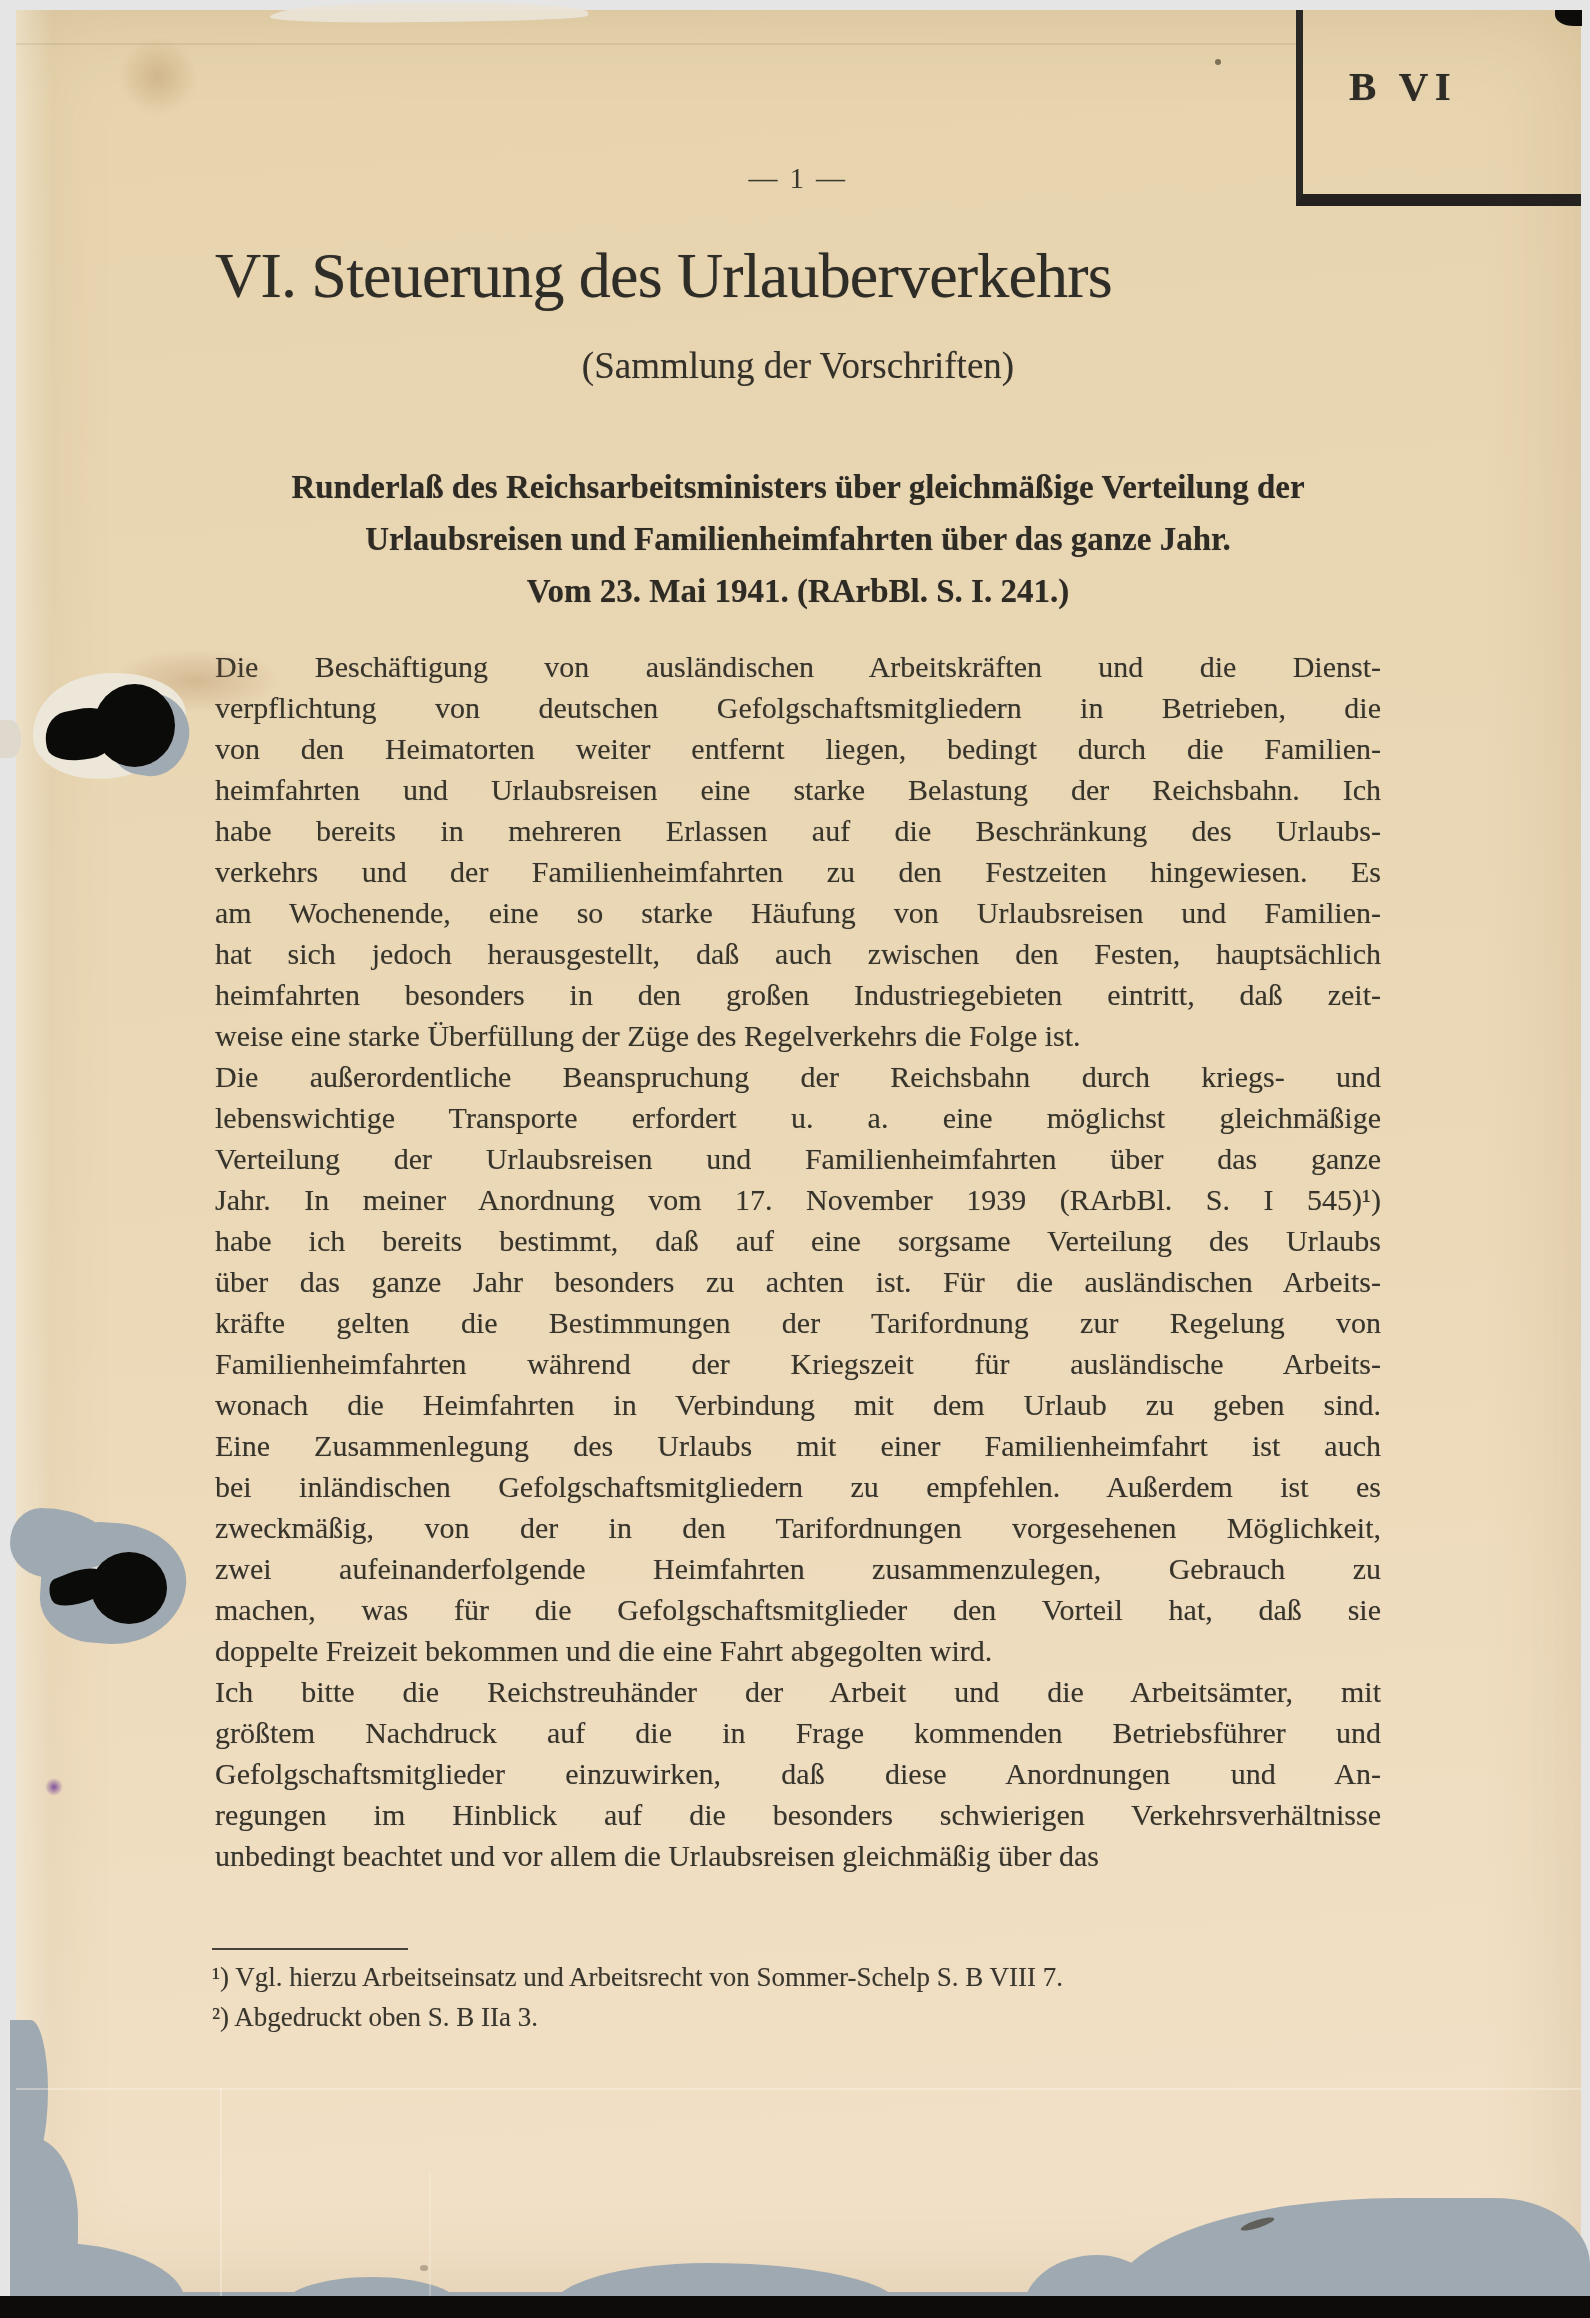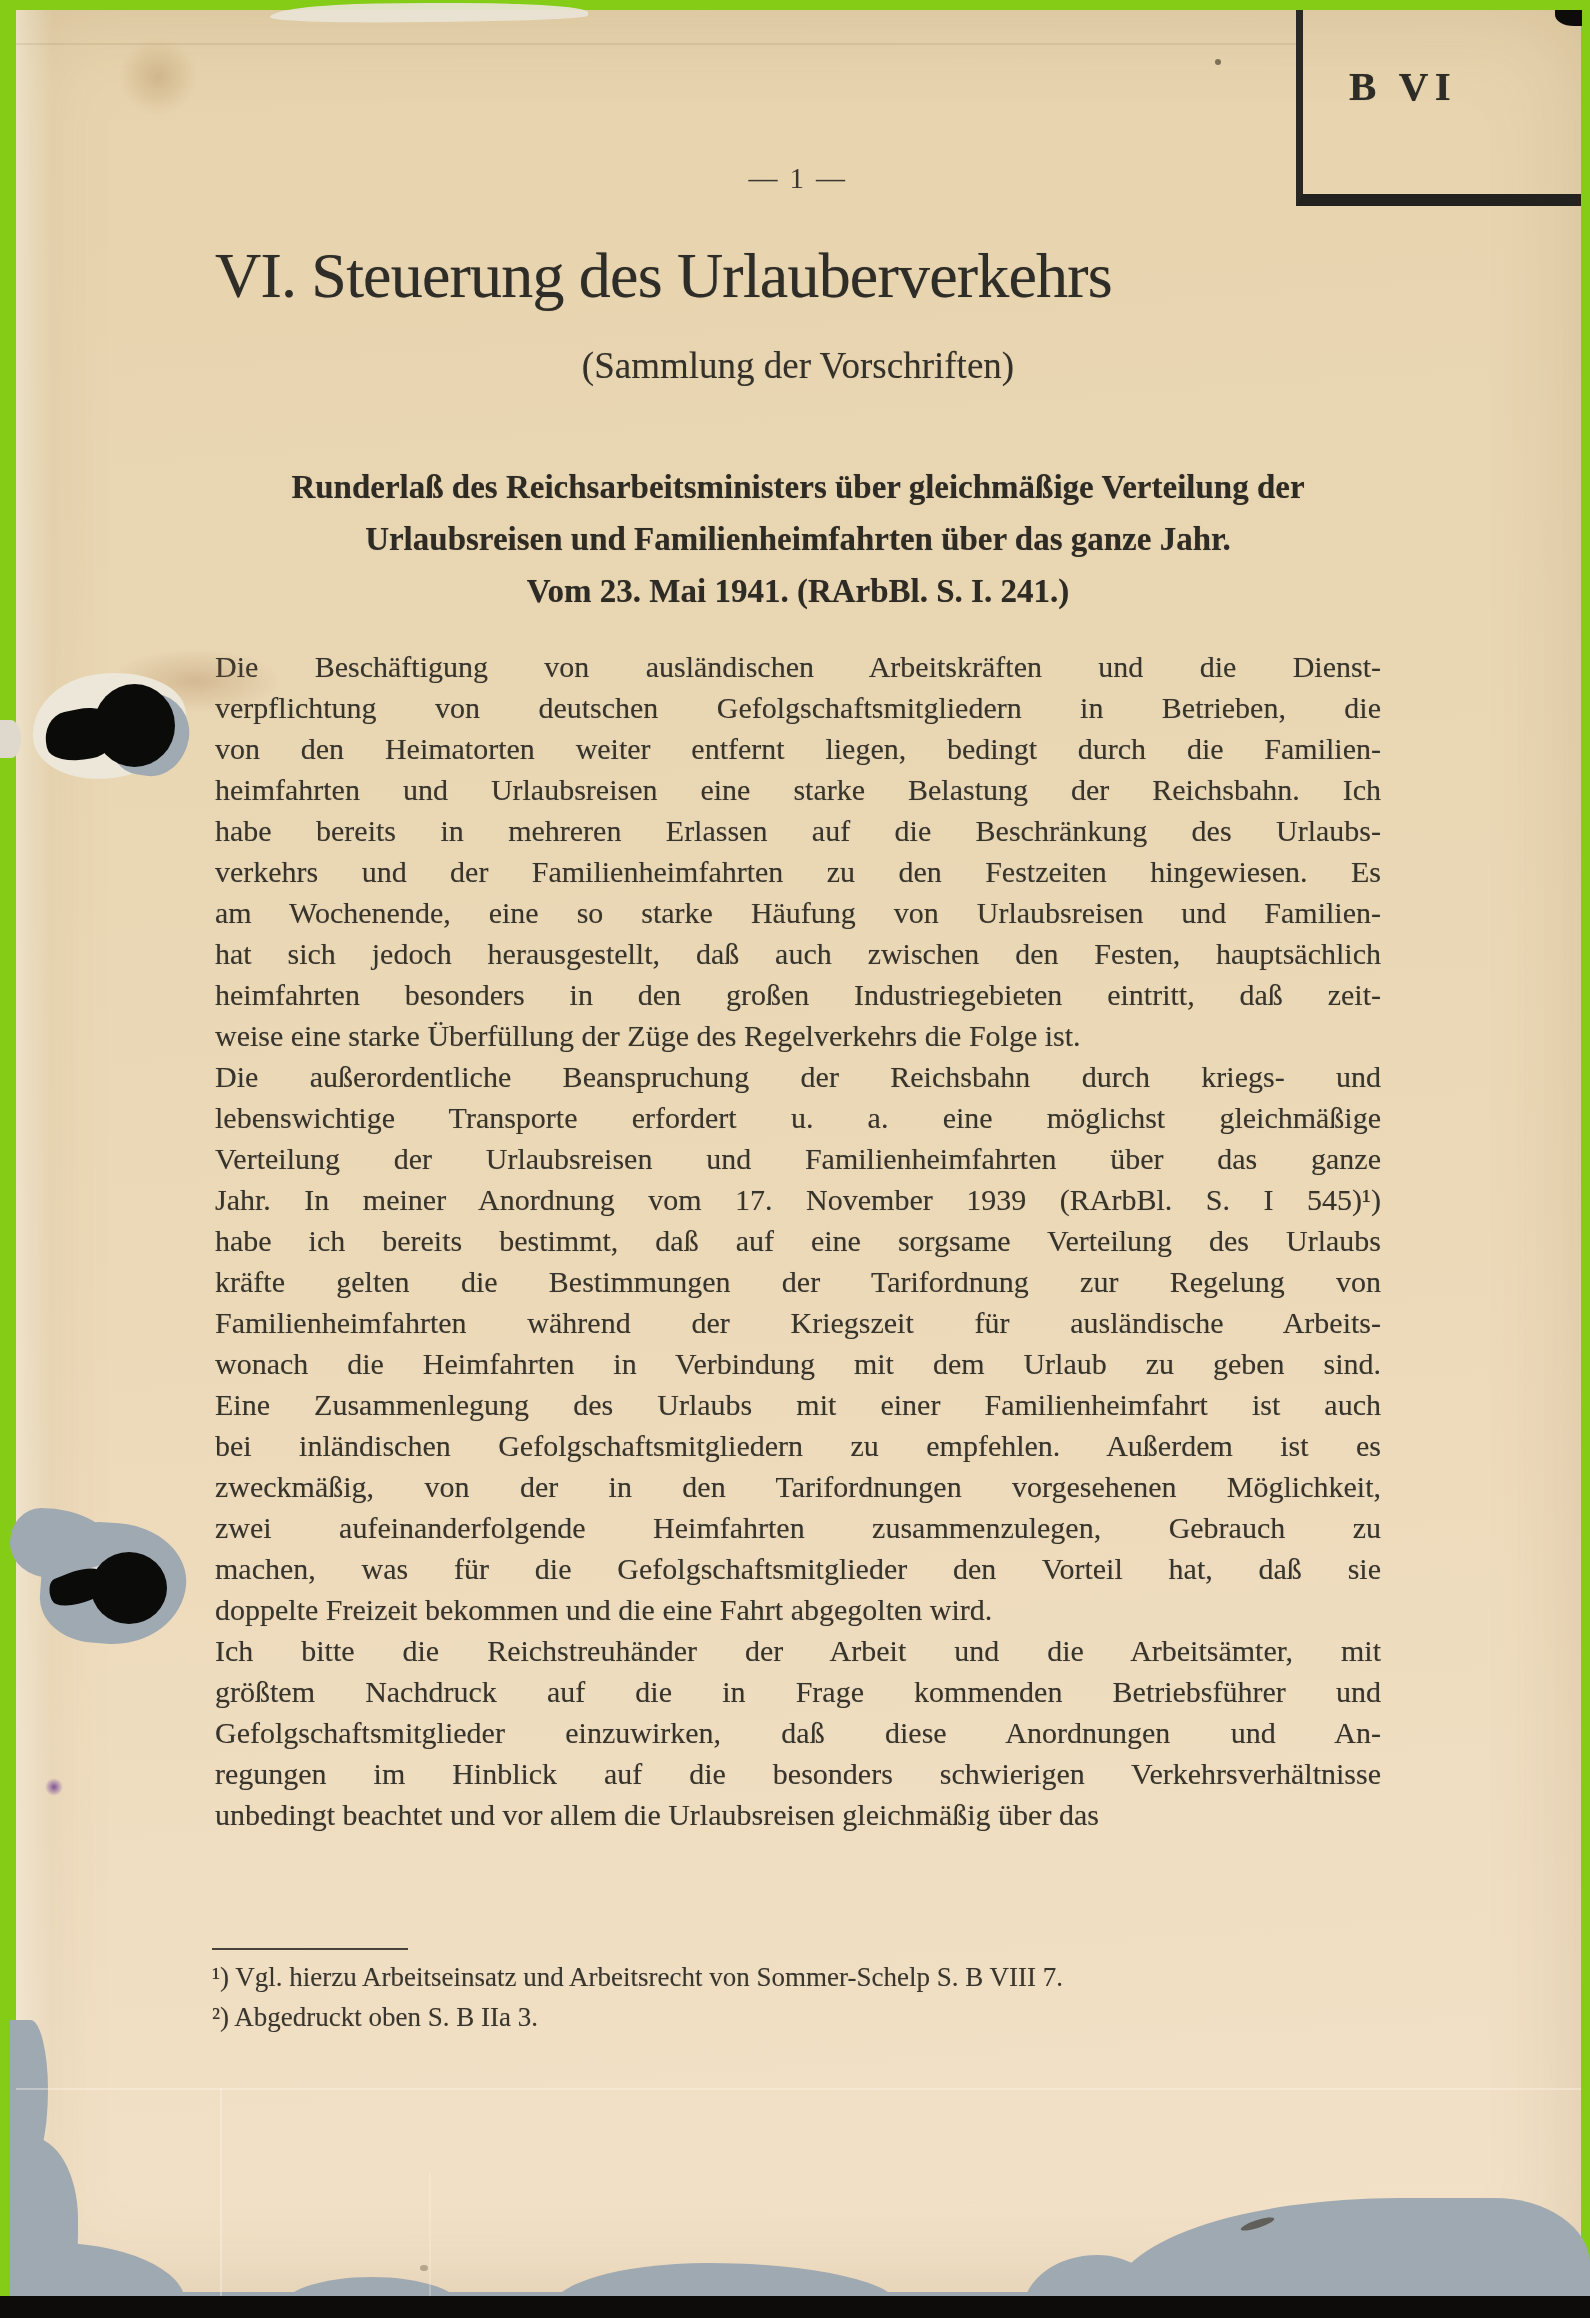--- a/index.html
+++ b/index.html
@@ -1,19 +1,19 @@
 <!DOCTYPE html>
 <html style="font-size:12.7px"><head>
 <meta charset="utf-8">
 <style>
   html,body{margin:0;padding:0;background:#000;}
   .stage{
     position:relative;
     width:1590px;height:2319px;
-    background:#84cc16;
+    background:#e5e5e5;
     overflow:hidden;
     font-family:"Liberation Serif","DejaVu Serif",serif;
   }
   .paper{
     position:absolute;left:16px;top:9.5px;width:1565px;height:2288px;
     background:linear-gradient(176deg,#e7d4ae 0%,#e9d6b3 30%,#ecd9b8 55%,#f0dec2 80%,#f2e1c8 100%);
     box-shadow:inset 0 0 95px rgba(120,90,40,.18);
   }
   
   .paper-left-light{
@@ -186,20 +186,21 @@
     <div class="bl">am Wochenende, eine so starke Häufung von Urlaubsreisen und Familien-</div>
     <div class="bl">hat sich jedoch herausgestellt, daß auch zwischen den Festen, hauptsächlich</div>
     <div class="bl">heimfahrten besonders in den großen Industriegebieten eintritt, daß zeit-</div>
     <div class="bl end">weise eine starke Überfüllung der Züge des Regelverkehrs die Folge ist.</div>
 
     <div class="bl">Die außerordentliche Beanspruchung der Reichsbahn durch kriegs- und</div>
     <div class="bl">lebenswichtige Transporte erfordert u. a. eine möglichst gleichmäßige</div>
     <div class="bl">Verteilung der Urlaubsreisen und Familienheimfahrten über das ganze</div>
     <div class="bl">Jahr. In meiner Anordnung vom 17. November 1939 (RArbBl. S. I 545)¹)</div>
     <div class="bl">habe ich bereits bestimmt, daß auf eine sorgsame Verteilung des Urlaubs</div>
+    <div class="bl">über das ganze Jahr besonders zu achten ist. Für die ausländischen Arbeits-</div>
     <div class="bl">kräfte gelten die Bestimmungen der Tarifordnung zur Regelung von</div>
     <div class="bl">Familienheimfahrten während der Kriegszeit für ausländische Arbeits-</div>
     <div class="bl">wonach die Heimfahrten in Verbindung mit dem Urlaub zu geben sind.</div>
     <div class="bl">Eine Zusammenlegung des Urlaubs mit einer Familienheimfahrt ist auch</div>
     <div class="bl">bei inländischen Gefolgschaftsmitgliedern zu empfehlen. Außerdem ist es</div>
     <div class="bl">zweckmäßig, von der in den Tarifordnungen vorgesehenen Möglichkeit,</div>
     <div class="bl">zwei aufeinanderfolgende Heimfahrten zusammenzulegen, Gebrauch zu</div>
     <div class="bl">machen, was für die Gefolgschaftsmitglieder den Vorteil hat, daß sie</div>
     <div class="bl end">doppelte Freizeit bekommen und die eine Fahrt abgegolten wird.</div>
 

